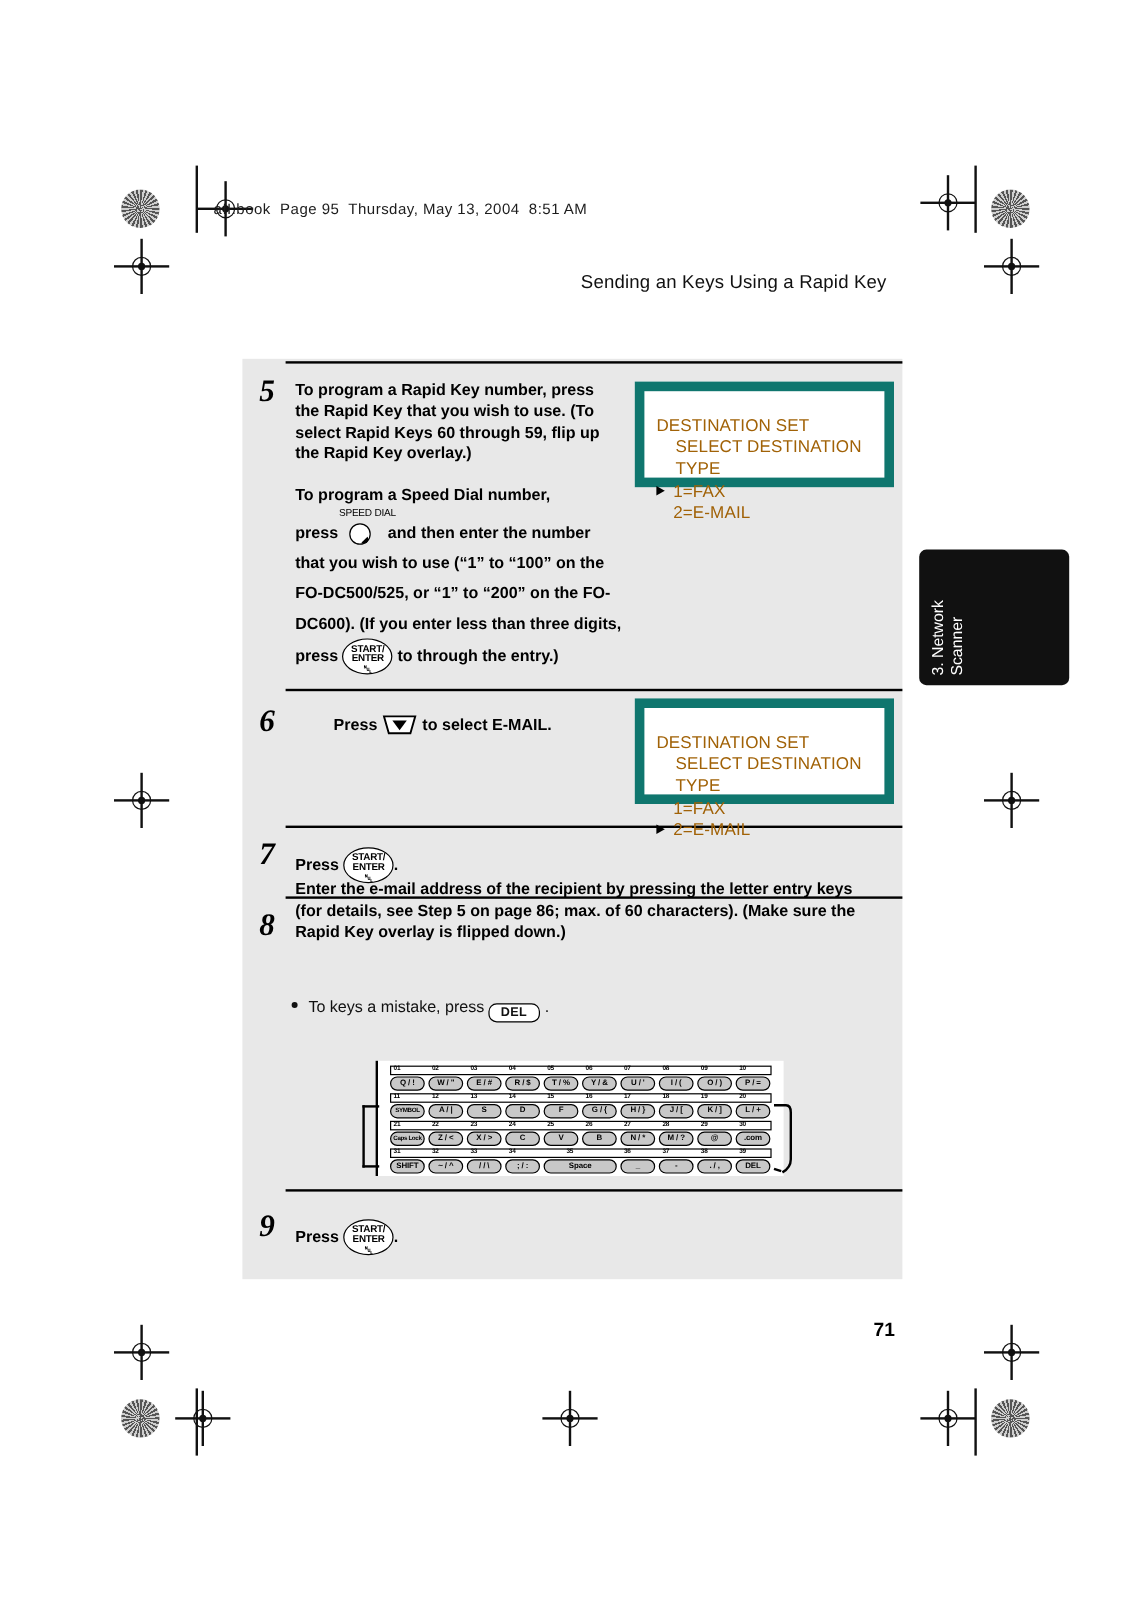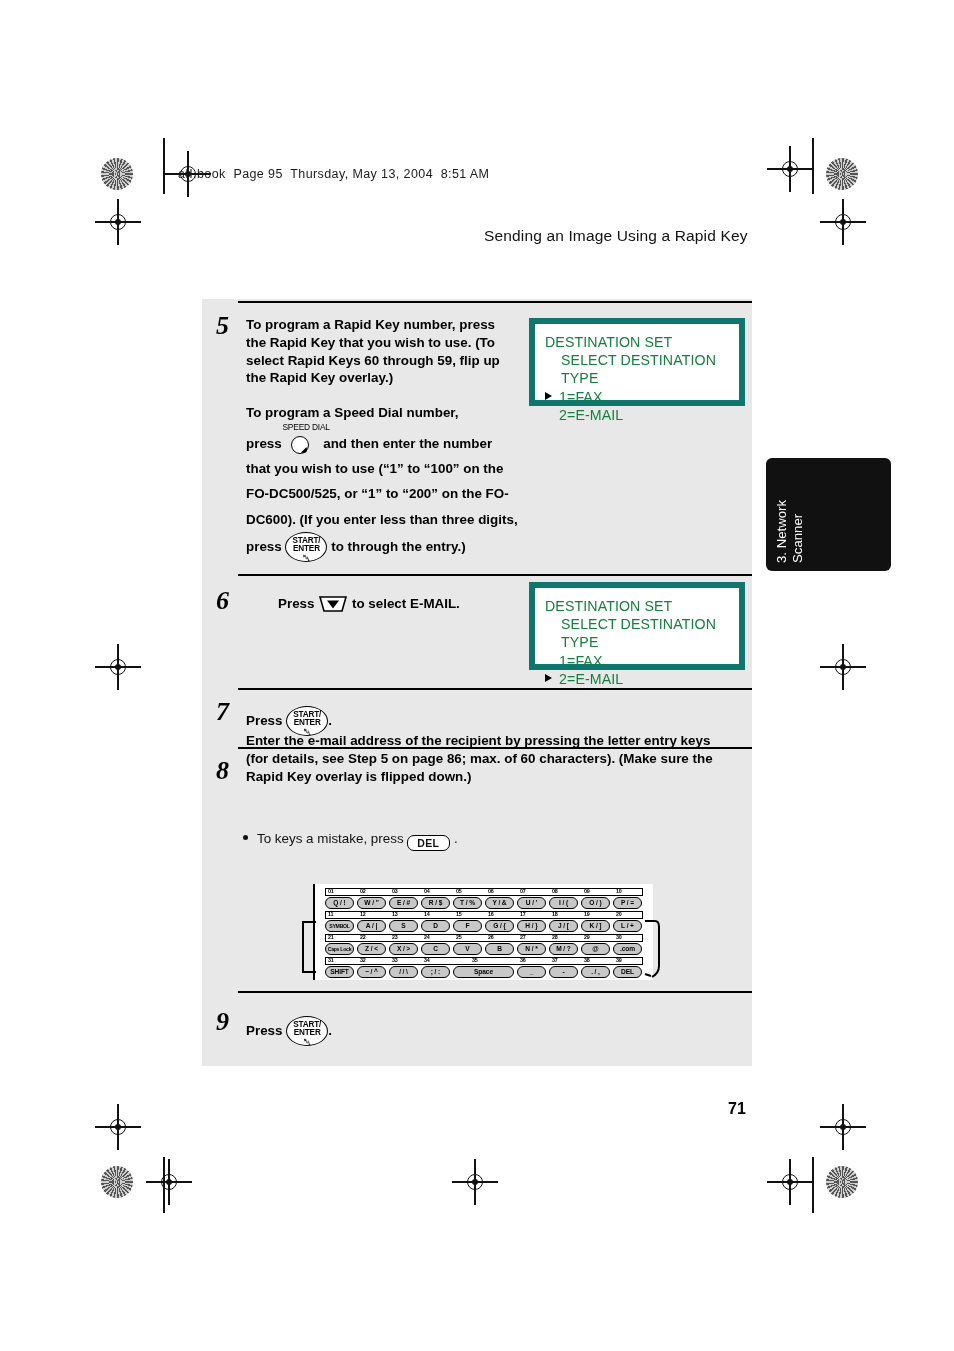--- a/index.html
+++ b/index.html
@@ -115,26 +115,26 @@
     color: #000;
     line-height: 1.33;
   }
   .lead {
     line-height: 1.88;
   }
 
   
   .lcd {
     position: absolute;
-    border: 6px solid #0f766e;
+    border: 8px solid #0f766e;
     background: #fff;
     box-sizing: border-box;
-    padding: 9px 10px 0 10px;
+    padding: 20px 10px 0 10px;
     font-size: 14.2px;
-    color: #15803d;
+    color: #a16207;
     line-height: 1.28;
     letter-spacing: 0.1px;
   }
   .lcd .l1 { margin-left: 0px; }
   .lcd .l2 { margin-left: 16px; }
   .lcd .opt { margin-left: 14px; position: relative; }
   .lcd .opt .cursor {
     position: absolute;
     left: -14px;
     top: 4px;
@@ -392,21 +392,21 @@
     <div class="hline"></div>
     <div class="ring"></div>
 </div>
 <div class="reg-target" style="left:773px; top:1165px;">
   <div class="vline"></div>
     <div class="hline"></div>
     <div class="ring"></div>
 </div>
 
 <div class="filestamp">aII.book  Page 95  Thursday, May 13, 2004  8:51 AM</div>
-<div class="running-head">Sending an Image Using a Rapid Key</div>
+<div class="running-head">Sending an Keys Using a Rapid Key</div>
 
 <div class="panel"></div>
 
 <div class="rule" style="top:574px;"></div>
 <div class="rule" style="top:688px;"></div>
 <div class="rule" style="top:747px;"></div>
 <div class="rule" style="top:991px;"></div>
 <div class="rule" style="top:301px;"></div>
 
 <div class="step-num" style="left:216px; top:311px;">5</div>

